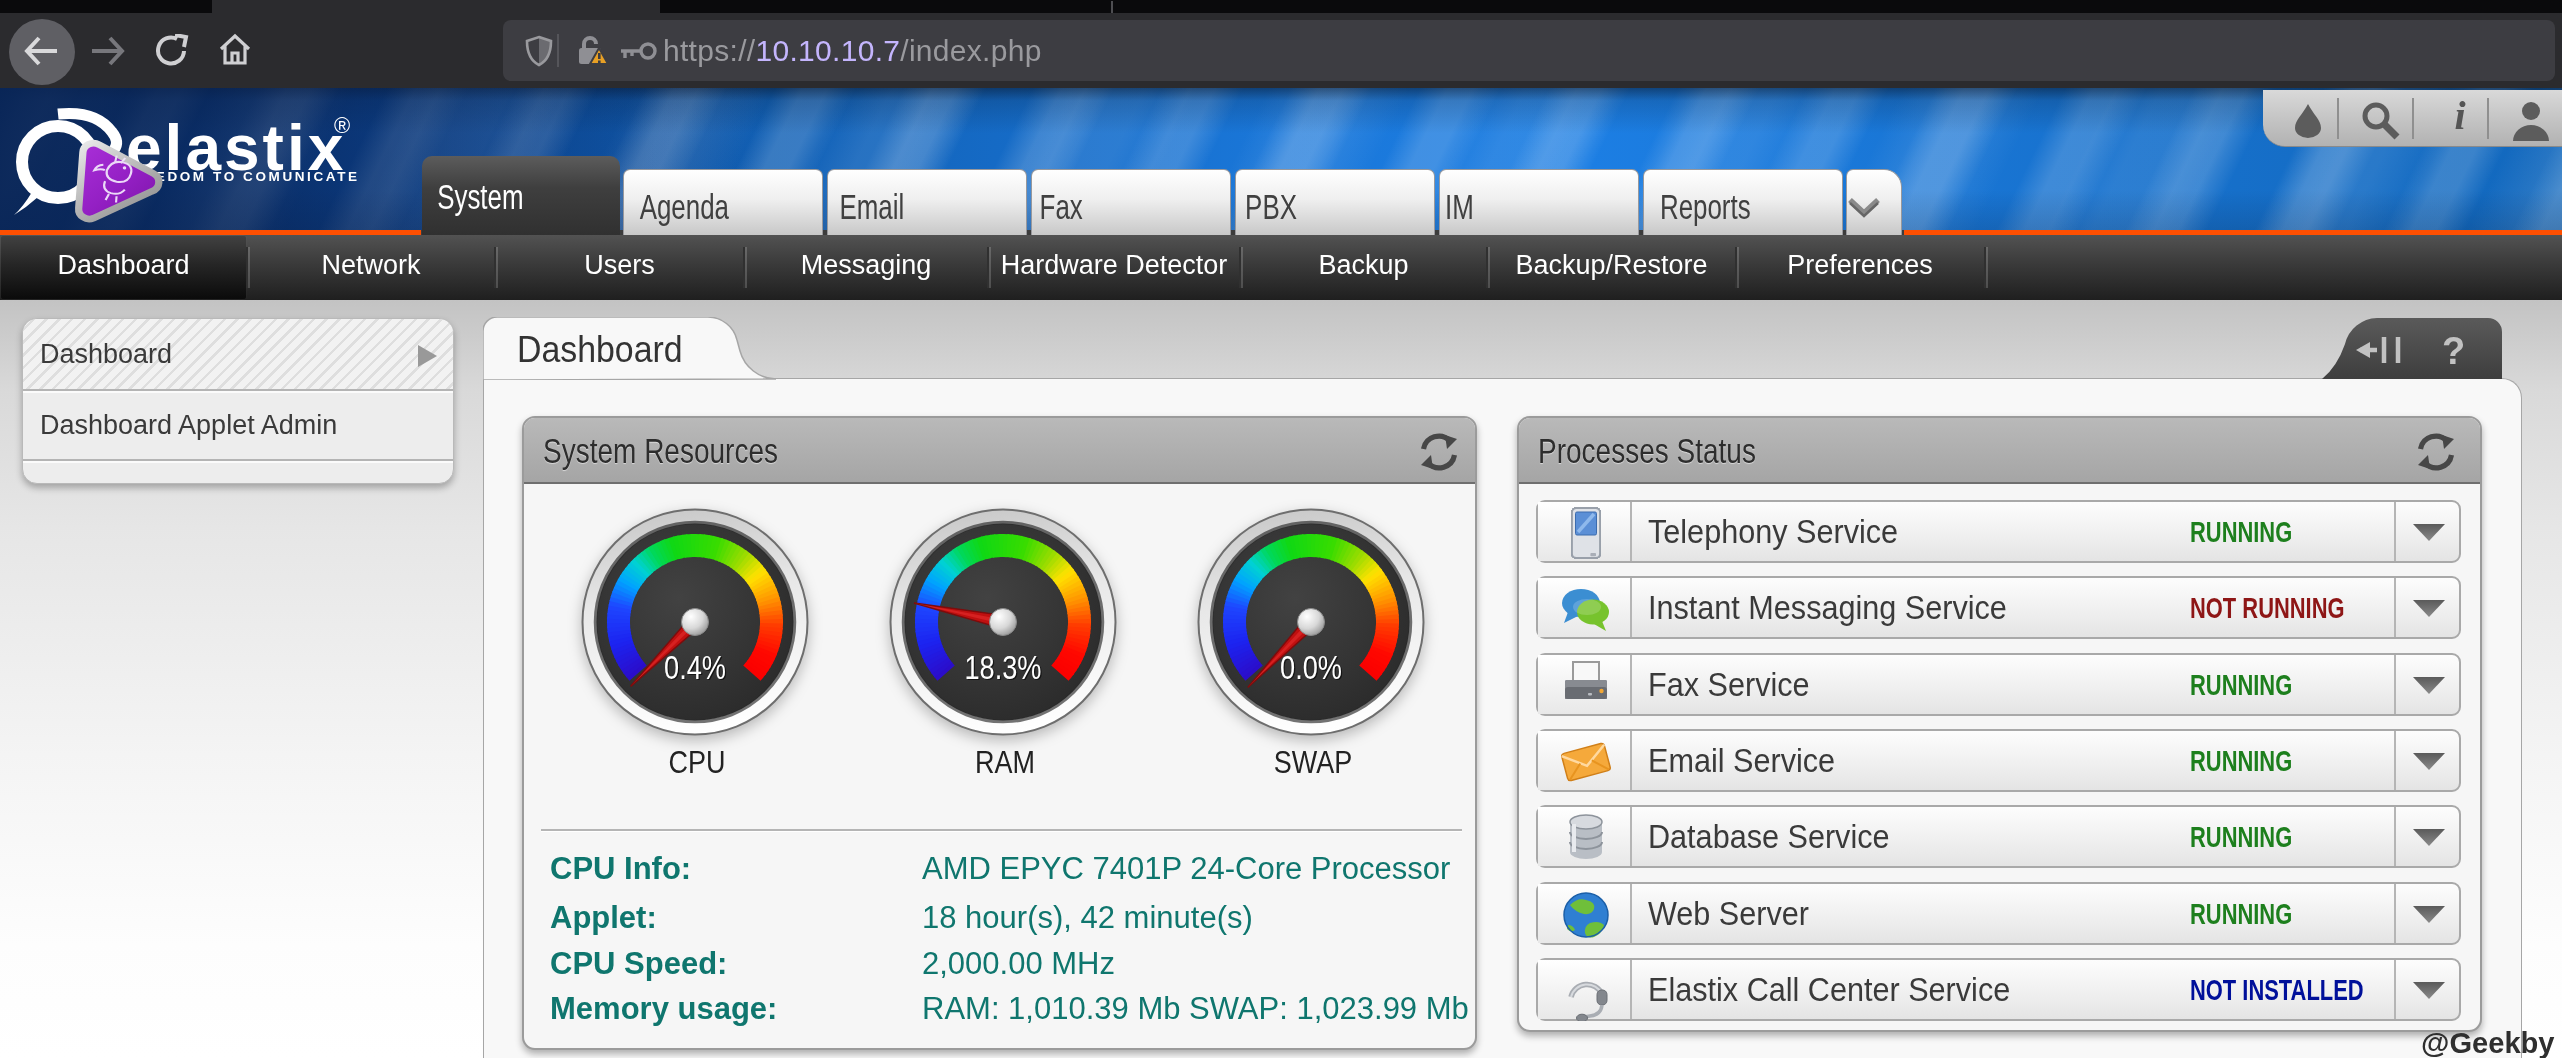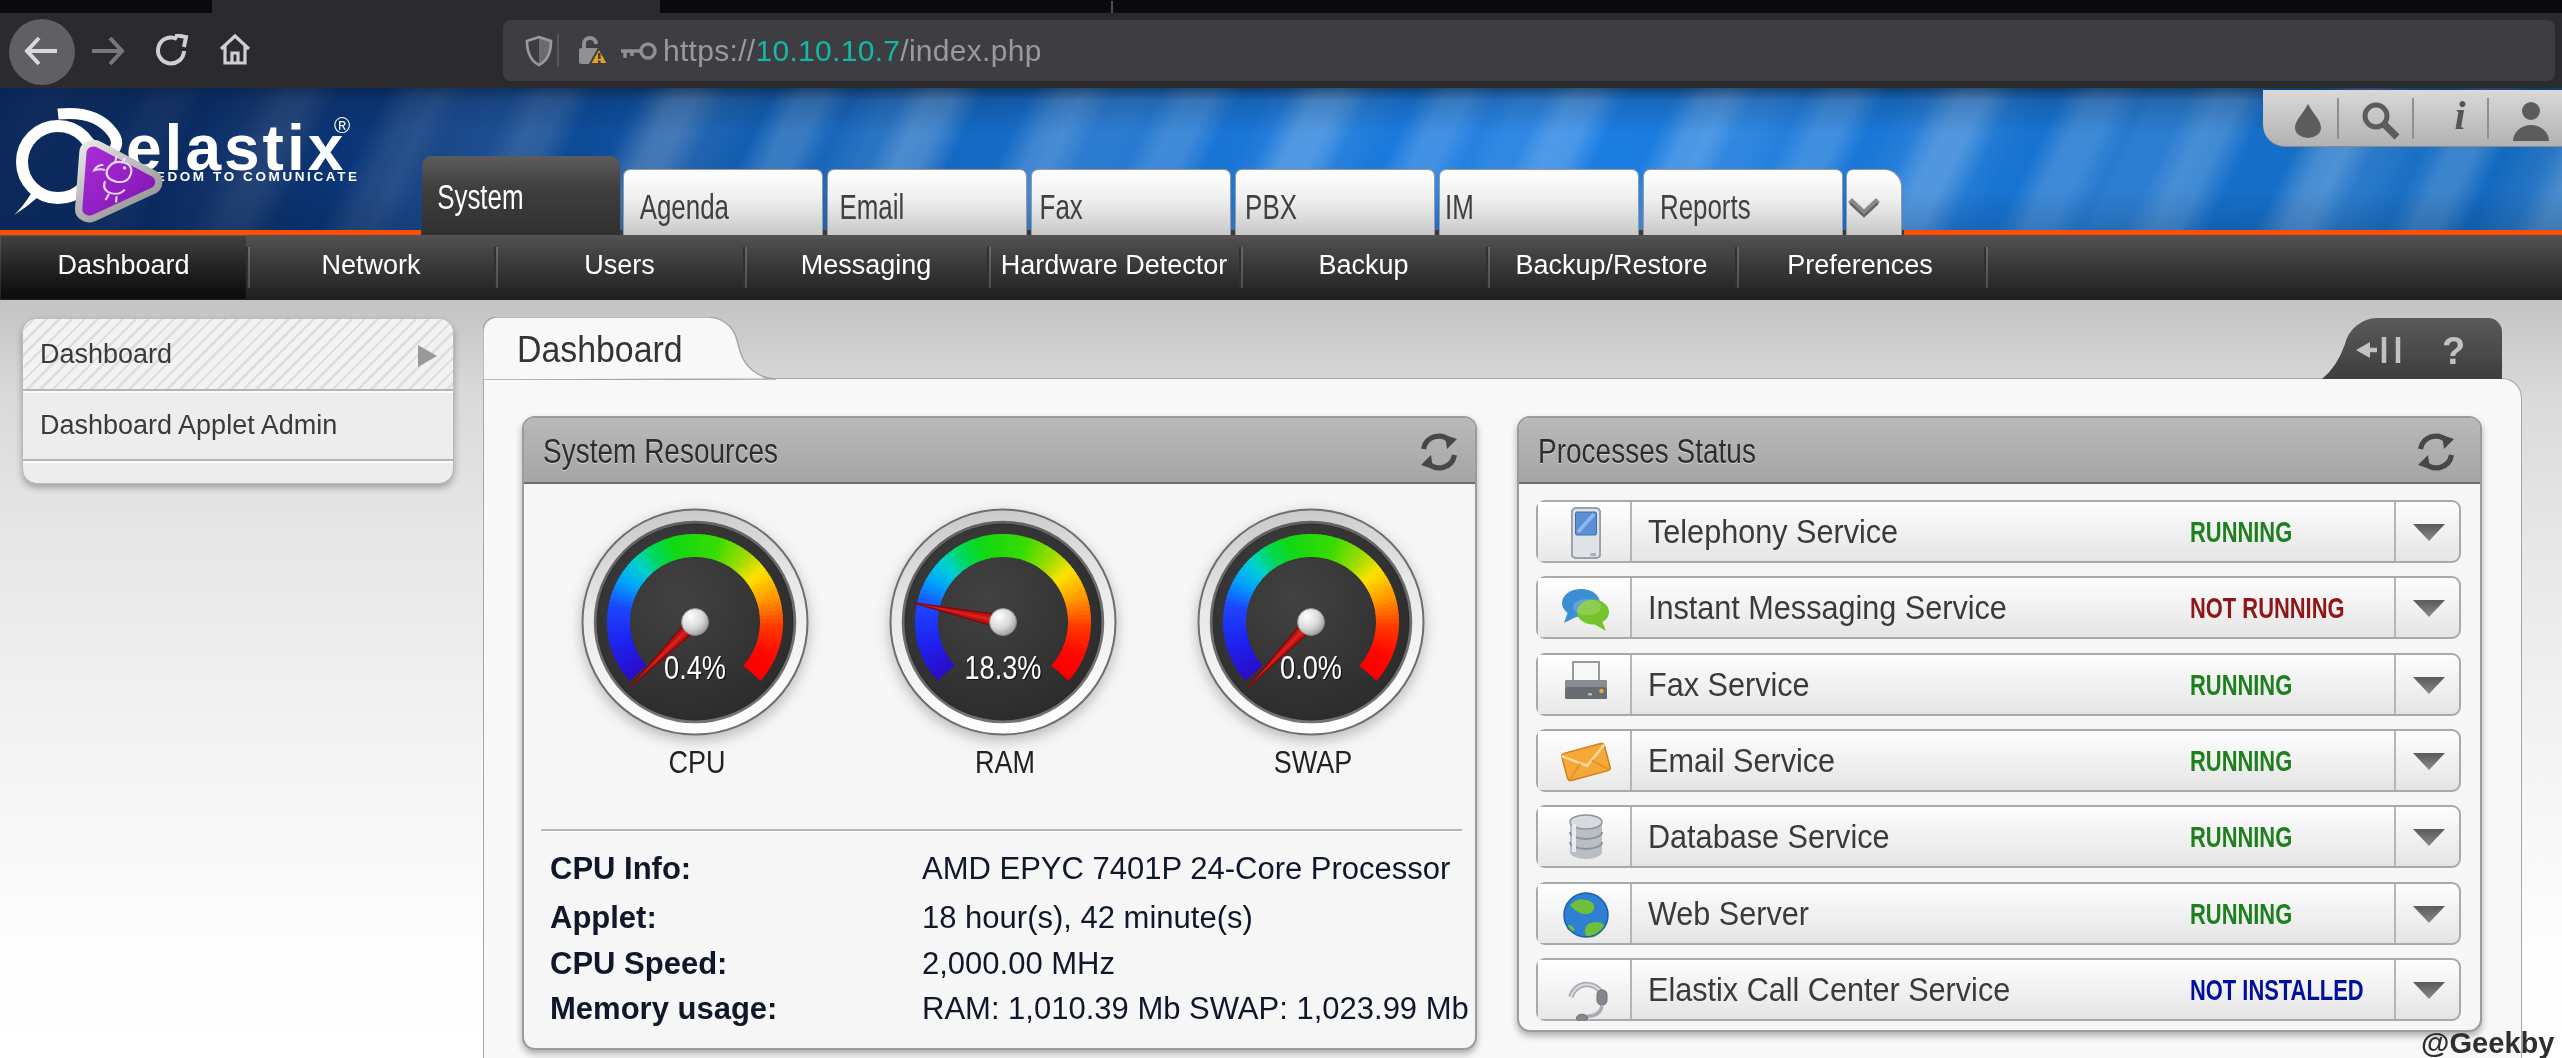--- a/index.html
+++ b/index.html
@@ -5,21 +5,21 @@
 #page{position:relative;width:2562px;height:1058px;font-family:"Liberation Sans",sans-serif;background:#fff;overflow:hidden}
 .abs{position:absolute}
 
 #tabstrip{left:0;top:0;width:2562px;height:13px;background:#0a0a0c}
 #activetab{left:212px;top:0;width:448px;height:13px;background:#2b2b2e}
 #tabdiv{left:1111px;top:1px;width:2px;height:12px;background:#4e4e52}
 #toolbar{left:0;top:13px;width:2562px;height:75px;background:#2b2b2e}
 #backbtn{left:9px;top:6px;width:66px;height:66px;border-radius:50%;background:#5f5f64}
 #urlbar{left:503px;top:7px;width:2052px;height:61px;background:#3d3d42;border-radius:8px}
 #urltext{left:160px;top:0;height:61px;line-height:61px;font-size:30px;color:#9a9a9e;letter-spacing:0.3px;white-space:nowrap}
-#urltext b{color:#14b8a6;font-weight:normal}
+#urltext b{color:#c4b5fd;font-weight:normal}
 .uvdiv{left:54px;top:14px;width:2px;height:33px;background:#55555a}
 
 #bluehead{left:0;top:88px;width:2562px;height:142px;
 background:
  linear-gradient(to right, rgba(9,38,88,0.95) 0%, rgba(9,38,88,0.6) 10%, rgba(10,44,100,0.25) 20%, rgba(10,44,100,0) 30%),
  linear-gradient(to bottom, rgba(5,10,22,0.5), rgba(5,14,30,0.18) 9%, rgba(2,20,50,0) 32%, rgba(0,0,0,0) 72%, rgba(2,10,30,0.15)),
  repeating-linear-gradient(116deg, rgba(255,255,255,0) 0px, rgba(255,255,255,0.17) 26px, rgba(255,255,255,0.17) 48px, rgba(255,255,255,0) 74px, rgba(255,255,255,0) 116px),
  repeating-linear-gradient(116deg, rgba(255,255,255,0) 0px, rgba(255,255,255,0.09) 42px, rgba(255,255,255,0.09) 80px, rgba(255,255,255,0) 128px, rgba(255,255,255,0) 190px),
  linear-gradient(to right, #0a2c66 0%, #0c4390 14%, #1160b5 30%, #1a77d9 50%, #1c7ee3 62%, #1873d0 80%, #1268bd 100%)}
 #elx{left:126px;top:23px;font-size:64px;font-weight:bold;color:#fff;letter-spacing:3px}
@@ -60,21 +60,21 @@
 #htab{left:2322px;top:18px}
 
 .panel{background:#f6f6f6;border:2px solid #9b9b9b;border-radius:13px;box-shadow:0 4px 7px rgba(0,0,0,0.3);overflow:hidden}
 #syspanel{left:522px;top:116px;width:955px;height:634px}
 #procpanel{left:1517px;top:116px;width:965px;height:616px}
 .phead{position:absolute;left:0;top:0;right:0;height:66px;background:linear-gradient(#b9b9b9,#a5a5a5);border-bottom:2px solid #6f6f6f;
 font-size:35px;color:#2d2d2d;line-height:66px;text-shadow:0 1px 1px rgba(255,255,255,0.55)}
 .phead span{display:inline-block;transform:scaleX(0.80);transform-origin:0 50%}
 .glabel{position:absolute;top:327px;width:200px;text-align:center;font-size:31px;color:#222;transform:scaleX(0.87)}
 #syshr{left:17px;top:411px;width:921px;height:2px;background:#b5b5b5;box-shadow:0 1px 0 #fff}
-.irow{position:absolute;left:26px;width:912px;font-size:31px;color:#0f172a;white-space:nowrap}
+.irow{position:absolute;left:26px;width:912px;font-size:31px;color:#0f766e;white-space:nowrap}
 .irow b{display:inline-block;width:372px;font-weight:bold}
 
 .prow{position:absolute;left:17px;width:925px;height:63px;background:linear-gradient(#fdfdfd,#ececec 70%,#e4e4e4);
 border:2px solid #a9a9a9;border-radius:9px}
 .pricon{position:absolute;left:0;top:0;width:94px;height:59px;border-right:2px solid #b5b5b5;background:linear-gradient(#ffffff,#e8e8e8)}
 .prname{position:absolute;left:110px;top:0;height:59px;line-height:59px;font-size:34px;color:#3a3a3a;white-space:nowrap;transform:scaleX(0.9);transform-origin:0 0}
 .prstatus{position:absolute;left:652px;top:0;height:59px;line-height:59px;font-size:30px;font-weight:bold;white-space:nowrap;transform:scaleX(0.73);transform-origin:0 0}
 .prarrow{position:absolute;left:856px;top:0;width:67px;height:59px;border-left:2px solid #b5b5b5;text-align:center;padding-top:20px}
 #wmark{left:2421px;top:726px;font-size:30px;color:#2f2f2f;font-weight:bold;transform:scaleX(0.97);transform-origin:0 0}
 .tlab{display:inline-block;transform:scaleX(0.74)}

